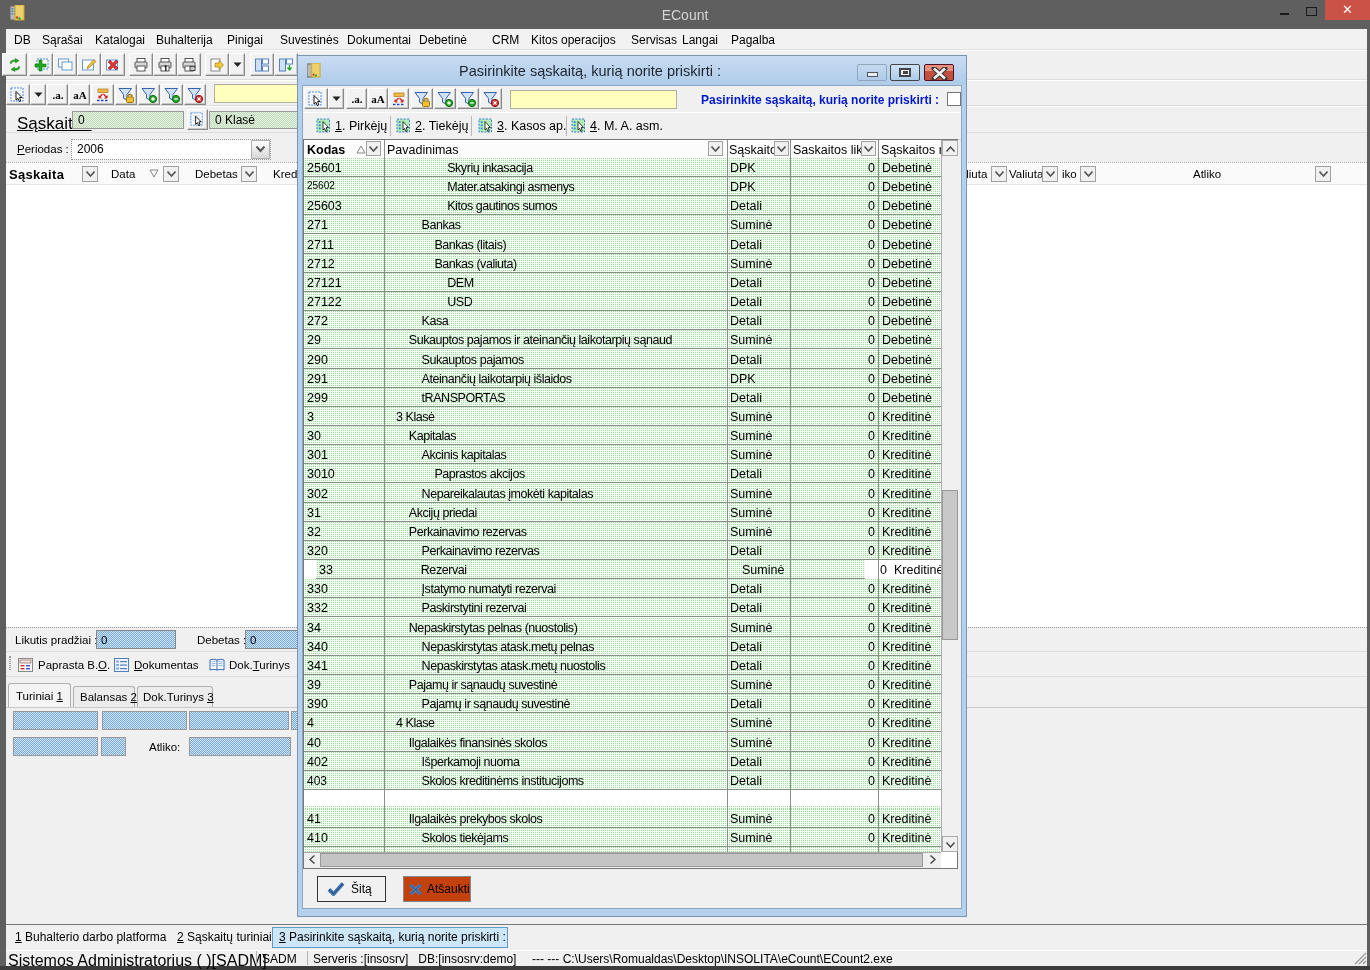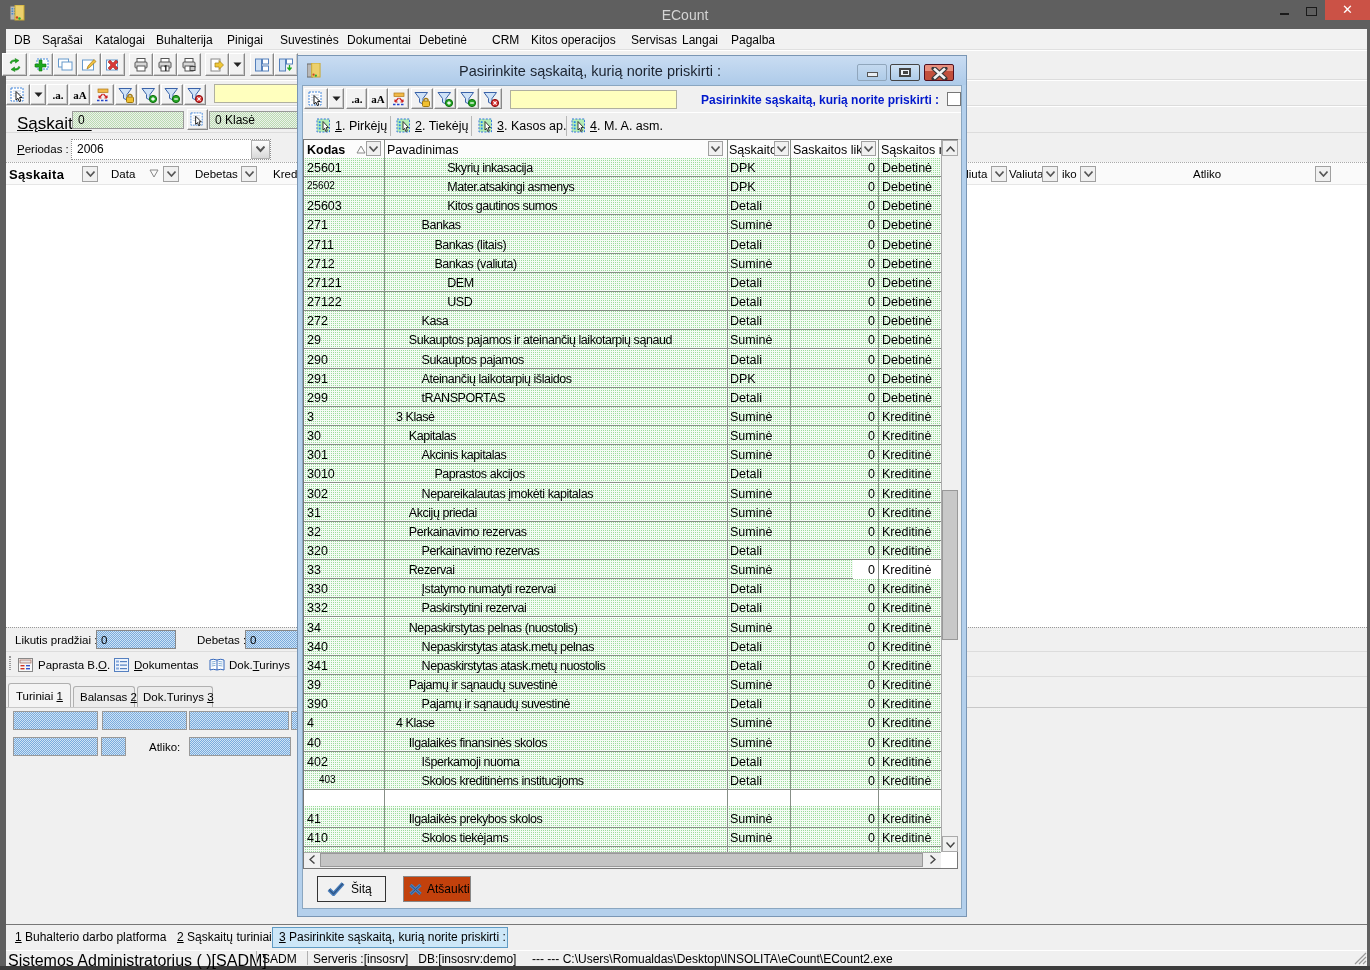--- a/index.html
+++ b/index.html
@@ -645,21 +645,21 @@
         <div class="lbl" style="left:486px;top:3px;width:85px;text-align:right;font-size:12.5px;">0</div>
         <div class="lbl" style="left:578px;top:3px;font-size:12.5px;">Kreditinė</div>
       </div>
       <div class="abs dith-green" style="left:0;top:383px;width:637px;height:19px;border-bottom:1px solid #878f87;">
         <div class="lbl" style="left:3px;top:3px;font-size:12.5px;">320</div>
         <div class="lbl" style="left:117.6px;top:3px;font-size:12.5px;letter-spacing:-0.45px;">Perkainavimo rezervas</div>
         <div class="lbl" style="left:426px;top:3px;font-size:12.5px;">Detali</div>
         <div class="lbl" style="left:486px;top:3px;width:85px;text-align:right;font-size:12.5px;">0</div>
         <div class="lbl" style="left:578px;top:3px;font-size:12.5px;">Kreditinė</div>
       </div>
-      <div class="abs dith-green" style="left:0;top:402px;width:549px;height:19px;border-bottom:1px solid #878f87;">
+      <div class="abs dith-green" style="left:12px;top:402px;width:549px;height:19px;border-bottom:1px solid #878f87;">
         <div class="lbl" style="left:3px;top:3px;font-size:12.5px;">33</div>
         <div class="lbl" style="left:104.8px;top:3px;font-size:12.5px;letter-spacing:-0.45px;">Rezervai</div>
         <div class="lbl" style="left:426px;top:3px;font-size:12.5px;">Suminė</div>
         <div class="lbl" style="left:486px;top:3px;width:85px;text-align:right;font-size:12.5px;">0</div>
         <div class="lbl" style="left:578px;top:3px;font-size:12.5px;">Kreditinė</div>
       </div>
       <div class="abs dith-green" style="left:0;top:421px;width:637px;height:19px;border-bottom:1px solid #878f87;">
         <div class="lbl" style="left:3px;top:3px;font-size:12.5px;">330</div>
         <div class="lbl" style="left:117.6px;top:3px;font-size:12.5px;letter-spacing:-0.45px;">Įstatymo numatyti rezervai</div>
         <div class="lbl" style="left:426px;top:3px;font-size:12.5px;">Detali</div>
@@ -723,21 +723,21 @@
         <div class="lbl" style="left:578px;top:3px;font-size:12.5px;">Kreditinė</div>
       </div>
       <div class="abs dith-green" style="left:0;top:594px;width:637px;height:19px;border-bottom:1px solid #878f87;">
         <div class="lbl" style="left:3px;top:3px;font-size:12.5px;">402</div>
         <div class="lbl" style="left:117.6px;top:3px;font-size:12.5px;letter-spacing:-0.45px;">Išperkamoji nuoma</div>
         <div class="lbl" style="left:426px;top:3px;font-size:12.5px;">Detali</div>
         <div class="lbl" style="left:486px;top:3px;width:85px;text-align:right;font-size:12.5px;">0</div>
         <div class="lbl" style="left:578px;top:3px;font-size:12.5px;">Kreditinė</div>
       </div>
       <div class="abs dith-green" style="left:0;top:613px;width:637px;height:19px;border-bottom:1px solid #878f87;">
-        <div class="lbl" style="left:15px;top:3px;font-size:10px;">403</div>
+        <div class="lbl" style="left:3px;top:3px;font-size:12px;">403</div>
         <div class="lbl" style="left:117.6px;top:3px;font-size:12.5px;letter-spacing:-0.45px;">Skolos kreditinėms institucijoms</div>
         <div class="lbl" style="left:426px;top:3px;font-size:12.5px;">Detali</div>
         <div class="lbl" style="left:486px;top:3px;width:85px;text-align:right;font-size:12.5px;">0</div>
         <div class="lbl" style="left:578px;top:3px;font-size:12.5px;">Kreditinė</div>
       </div>
       <div class="abs dith-green" style="left:0;top:648px;width:637px;height:19px;border-bottom:1px solid #878f87;text-decoration:underline;">
         <div class="lbl" style="left:3px;top:3px;font-size:12.5px;">404</div>
         <div class="lbl" style="left:117.6px;top:3px;font-size:12.5px;letter-spacing:-0.45px;">Kitos skolos</div>
         <div class="lbl" style="left:426px;top:3px;font-size:12.5px;">Detali</div>
         <div class="lbl" style="left:486px;top:3px;width:85px;text-align:right;font-size:12.5px;">0</div>

